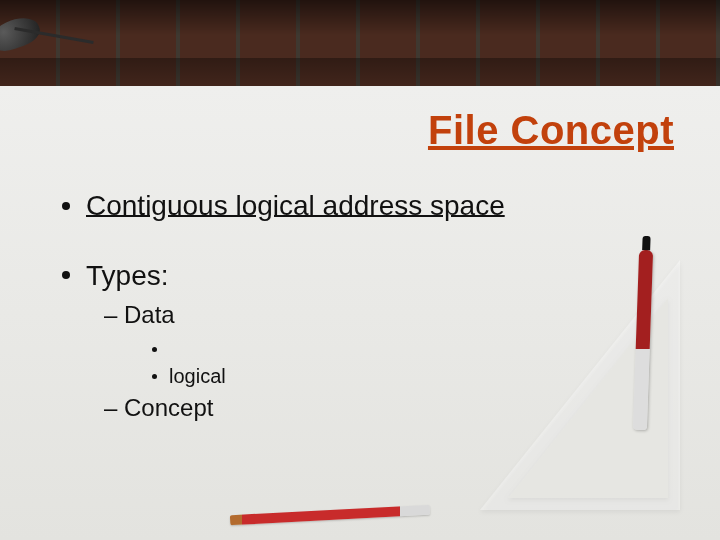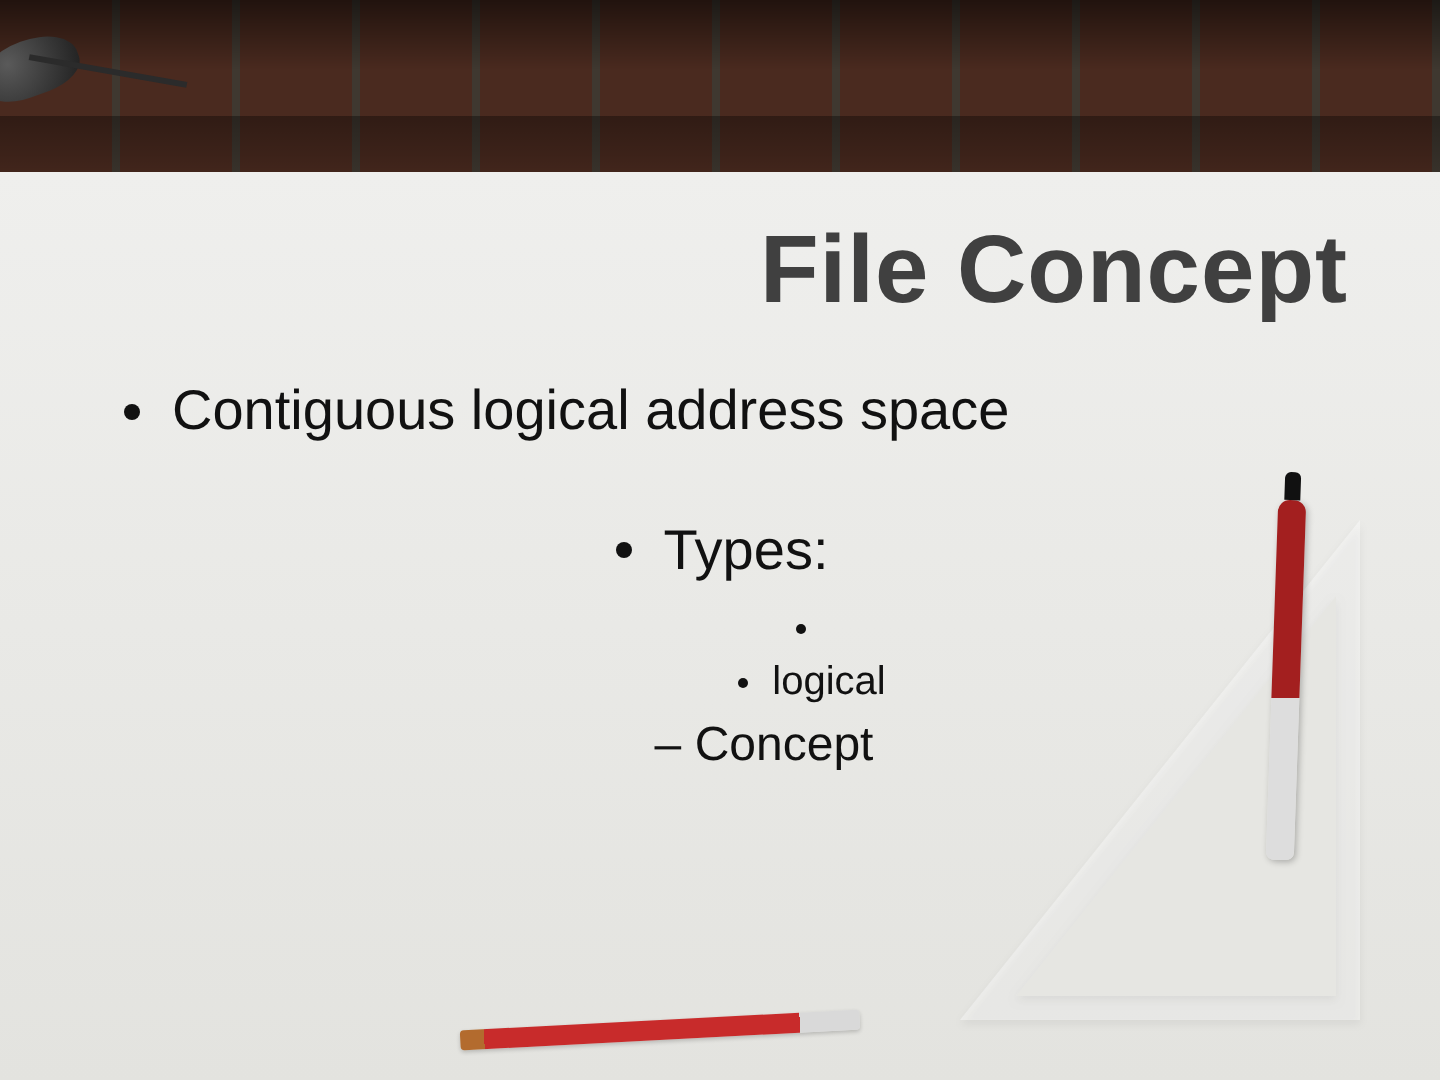--- a/index.html
+++ b/index.html
@@ -112,39 +112,40 @@
   border-radius: 2px;
   transform: rotate(-3deg);
   box-shadow: 0 1px 2px rgba(0,0,0,0.2);
 }
 
 
 .title {
   position: absolute;
   top: 108px;
   right: 46px;
-  font-size: 48px;
+  font-size: 40px;
   font-weight: 700;
-  color: #404040;
+  color: #c2410c;
   letter-spacing: 0.5px;
+  text-decoration: underline;
 }
 
 
 .content {
   position: absolute;
   top: 188px;
   left: 64px;
   right: 60px;
   color: #111;
 }
-.b1 { font-size: 28px; margin-bottom: 36px; }
+.b1 { font-size: 28px; margin-bottom: 36px; text-decoration: underline; }
 .b1 .dot { display:inline-block; width: 8px; height: 8px; background:#111; border-radius:50%; vertical-align: middle; margin-right: 16px; margin-left: -2px; }
 .b1 span.text { vertical-align: middle; }
 
-.b2group { margin-top: 10px; text-align: center; }
+.b2group { margin-top: 10px; }
 .b2head { font-size: 28px; margin-bottom: 10px; }
 .b2head .dot { display:inline-block; width: 8px; height: 8px; background:#111; border-radius:50%; vertical-align: middle; margin-right: 16px; margin-left: -2px; }
 .b2head span.text { vertical-align: middle; }
 
 .sub1 { font-size: 24px; margin-left: 40px; margin-top: 4px; margin-bottom: 6px; }
 .sub1::before { content: "– "; }
 
 .sub2 { font-size: 20px; margin-left: 88px; line-height: 1.35; }
 .sub2 .dot { display:inline-block; width:5px; height:5px; background:#111; border-radius:50%; vertical-align: middle; margin-right: 12px; }
 .sub2 span.text { vertical-align: middle; }
@@ -172,19 +173,20 @@
 <div class="content">
   <div class="b1">
     <span class="dot"></span><span class="text">Contiguous logical address space</span>
   </div>
 
   <div class="b2group">
     <div class="b2head">
       <span class="dot"></span><span class="text">Types:</span>
     </div>
 
+    <div class="sub1"><span>Data</span></div>
 
     <div class="sub2"><span class="dot"></span></div>
     <div class="sub2"><span class="dot"></span><span class="text">logical</span></div>
 
     <div class="sub1 program"><span>Concept</span></div>
   </div>
 </div>
 
 </body></html>

